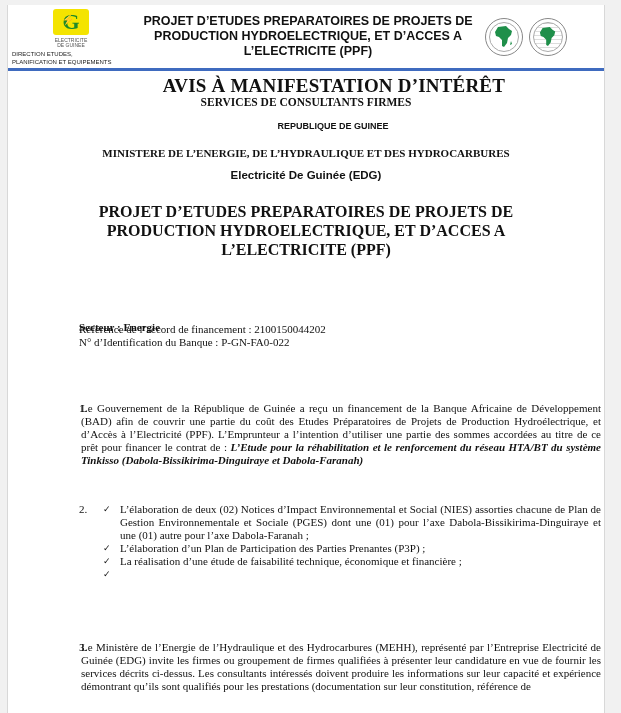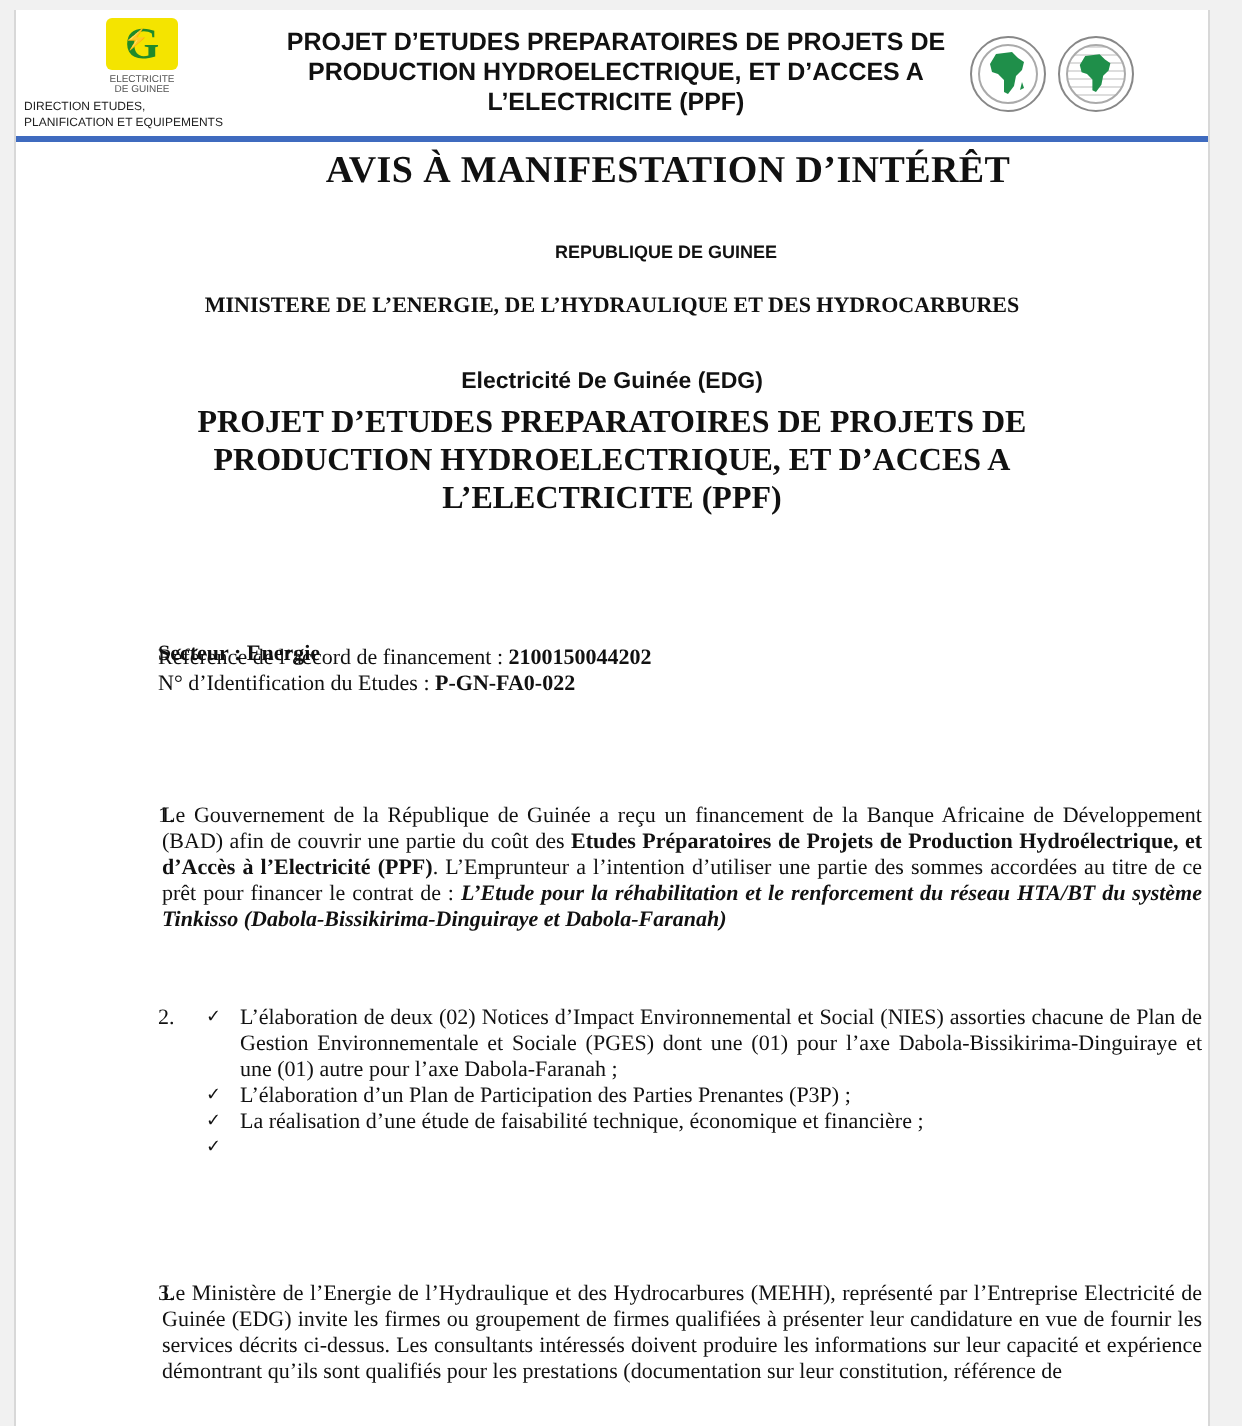--- a/index.html
+++ b/index.html
@@ -14,37 +14,37 @@
   .hdr-title { position:absolute; left:135px; top:9px; width:330px; text-align:center; font-family:"Liberation Sans", sans-serif; font-weight:bold; font-size:12.5px; line-height:15px; color:#111; }
   .afdb { position:absolute; top:13px; width:36px; height:36px; border-radius:50%; border:1px solid #888; background:#fff; display:flex; align-items:center; justify-content:center; }
   .afdb .inner { width:28px; height:28px; border-radius:50%; border:1px solid #aaa; display:flex; align-items:center; justify-content:center; }
   .afdb svg { display:block; }
   .blue-rule { position:absolute; left:0; top:63px; width:596px; height:3px; background:#3f6bbf; }
   .c { position:absolute; left:0; width:596px; text-align:center; }
   .avis { top:70px; font-size:19px; font-weight:bold; letter-spacing:0.2px;padding-left:28px; }
   .svc { top:91px; font-size:11.5px; font-weight:bold; }
   .rep { top:116px; font-family:"Liberation Sans", sans-serif; font-size:9px; font-weight:bold;padding-left:27px; }
   .min { top:142px; font-size:11px; font-weight:bold; }
-  .edgname { top:180px; font-family:"Liberation Sans", sans-serif; font-size:11.5px; font-weight:bold; }
+  .edgname { top:164px; font-family:"Liberation Sans", sans-serif; font-size:11.5px; font-weight:bold; }
   .proj { top:197px; font-size:16px; font-weight:bold; line-height:19px; left:60px; width:476px; }
   .txt { position:absolute; font-size:11px; line-height:13px; }
   .sect { left:71px; top:292px; font-weight:bold;margin-top:24px; }
   .ref { left:71px; top:318px; }
   .ident { left:71px; top:331px; }
   .date { left:71px; top:364px; }
   .item { position:absolute; left:71px; width:522px; font-size:11px; line-height:13.1px; text-align:justify; }
   .num { position:absolute; left:0; top:0; }
   .item-body { margin-left:2px; }
   .i1 { top:397px; }
   .i2 { top:498px; }
   .i3 { top:636px; }
   .checks { margin:0; padding:0; list-style:none; margin-left:24px; }
   .checks li { position:relative; padding-left:17px; }
   .checks li .ck { position:absolute; left:0; top:0; font-family:"DejaVu Sans", sans-serif; font-size:9px; }
-  b { font-weight:bold; }
+  b { font-weight:normal; }
   .bi { font-weight:bold; font-style:italic; }
 </style>
 </head>
 <body>
 
 <div class="page">
 
   <div class="hdr">
     <div class="logo-edg">
       <span class="g">G</span>
@@ -77,35 +77,36 @@
       <div class="inner" style="background:repeating-linear-gradient(0deg,#fff 0 3px,#ddd 3px 4px);">
         <svg width="18" height="22" viewBox="0 0 20 24">
             <path d="M4 2 L12 1 L15 4 L18 6 L17 10 L14 13 L13 18 L10 22 L8 21 L8 15 L5 12 L2 11 L1 7 Z" fill="#1f8f4a"></path>
           </svg>
       </div>
     </div>
   </div>
   <div class="blue-rule"></div>
 
   <div class="c avis">AVIS À MANIFESTATION D’INTÉRÊT</div>
+  <div class="c svc">SERVICES DE CONSULTANTS FIRMES</div>
   <div class="c rep">REPUBLIQUE DE GUINEE</div>
   <div class="c min">MINISTERE DE L’ENERGIE, DE L’HYDRAULIQUE ET DES HYDROCARBURES</div>
   <div class="c edgname">Electricité De Guinée (EDG)</div>
   <div class="c proj">
     <div>PROJET D’ETUDES PREPARATOIRES DE PROJETS DE</div>
     <div>PRODUCTION HYDROELECTRIQUE, ET D’ACCES A</div>
     <div>L’ELECTRICITE (PPF)</div>
   </div>
 
   <div class="txt sect">Secteur : Energie</div>
   <div class="txt ref">
     <span>Référence de l’accord de financement : </span><b>2100150044202</b>
   </div>
   <div class="txt ident">
-    <span>N° d’Identification du Etudes : </span><b>P-GN-FA0-022</b>
+    <span>N° d’Identification du Banque : </span><b>P-GN-FA0-022</b>
   </div>
 
   <div class="item i1">
     <span class="num">1.</span>
     <div class="item-body">
       <span>Le Gouvernement de la République de Guinée a reçu un financement de la Banque Africaine de Développement (BAD) afin de couvrir une partie du coût des </span><b>Etudes Préparatoires de Projets de Production Hydroélectrique, et d’Accès à l’Electricité (PPF)</b><span>. L’Emprunteur a l’intention d’utiliser une partie des sommes accordées au titre de ce prêt pour financer le contrat de : </span><span class="bi">L’Etude pour la réhabilitation et le renforcement du réseau HTA/BT du système Tinkisso (Dabola-Bissikirima-Dinguiraye et Dabola-Faranah)</span>
     </div>
   </div>
 
   <div class="item i2">

